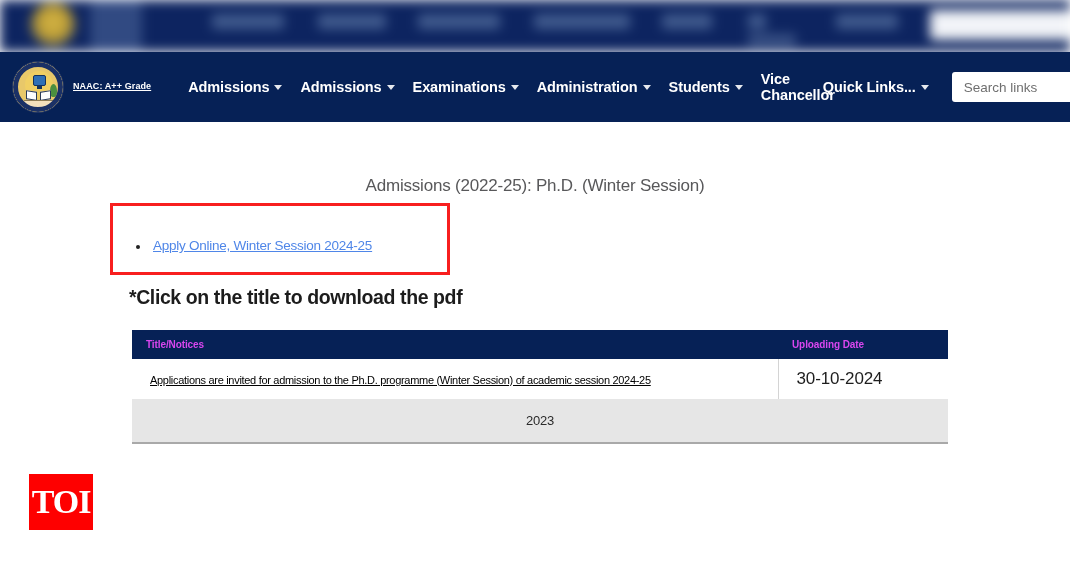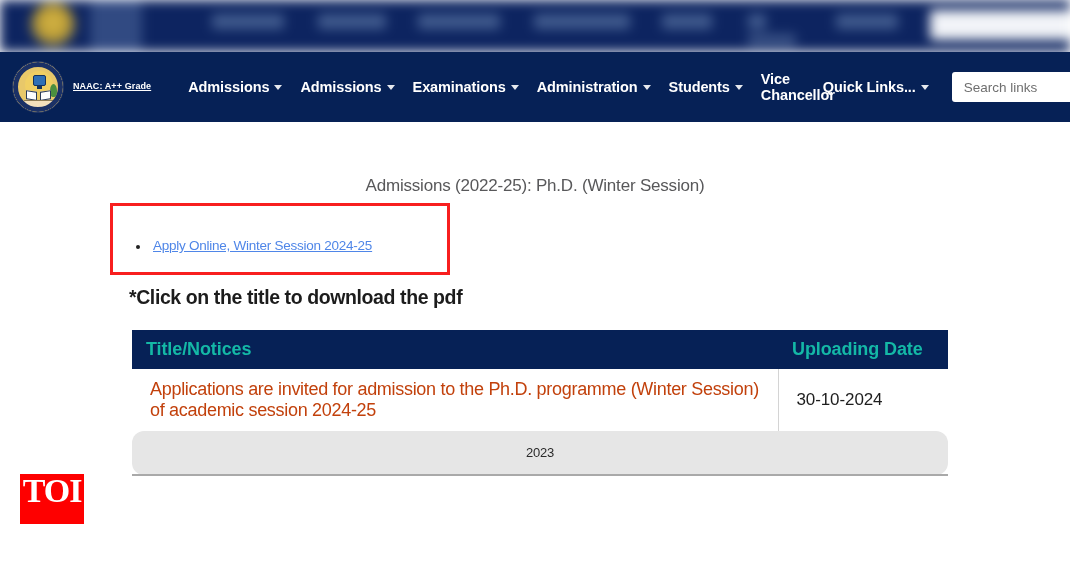--- a/index.html
+++ b/index.html
@@ -250,22 +250,22 @@
   
   .notice-table {
     position: absolute;
     left: 132px; top: 208px;
     width: 816px;
     border-collapse: collapse;
     table-layout: fixed;
   }
   .notice-table thead th {
     background: #062156;
-    color: #14b8a6;
-    font-size: 18px;
+    color: #d946ef;
+    font-size: 10px;
     font-weight: bold;
     text-align: left;
     padding: 9px 14px;
     letter-spacing: -0.1px;
   }
   .notice-table th.col-title { width: 646px; }
   .notice-table th.col-date  { width: 170px; }
 
   .notice-table tbody td {
     background: #ffffff;
@@ -277,45 +277,46 @@
   }
   .notice-table tbody td:last-child { border-right: none; }
   .notice-table tbody td.cell-title { padding-left: 18px; }
   .notice-table tbody td.cell-date {
     color: #1e1e1e;
     font-size: 17px;
     letter-spacing: -0.1px;
     padding-left: 18px;
   }
   .notice-link {
-    color: #c2410c;
-    font-size: 18px;
+    color: #000000;
+    text-decoration: underline;
+    font-size: 11px;
     letter-spacing: -0.3px;
     cursor: pointer;
   }
 
   .year-row td {
     background: #e6e6e6 !important;
     text-align: center;
     font-size: 13px;
     color: #2b2b2b;
     padding: 14px 0 !important;
     border-right: none !important;
     border-bottom: 2px solid #a9a9a9;
     letter-spacing: -0.2px;
-    border-radius: 12px;
   }
 
   
   .toi {
     position: absolute;
-    left: 20px; top: 474px;
-    width: 64px; height: 50px;
+    left: 29px; top: 474px;
+    width: 64px; height: 56px;
     background: #fe0000;
     display: flex;
+    align-items: center;
     justify-content: center;
   }
   .toi span {
     color: #ffffff;
     font-family: "Liberation Serif", serif;
     font-size: 34px;
     font-weight: bold;
     letter-spacing: -1px;
     line-height: 1;
   }

